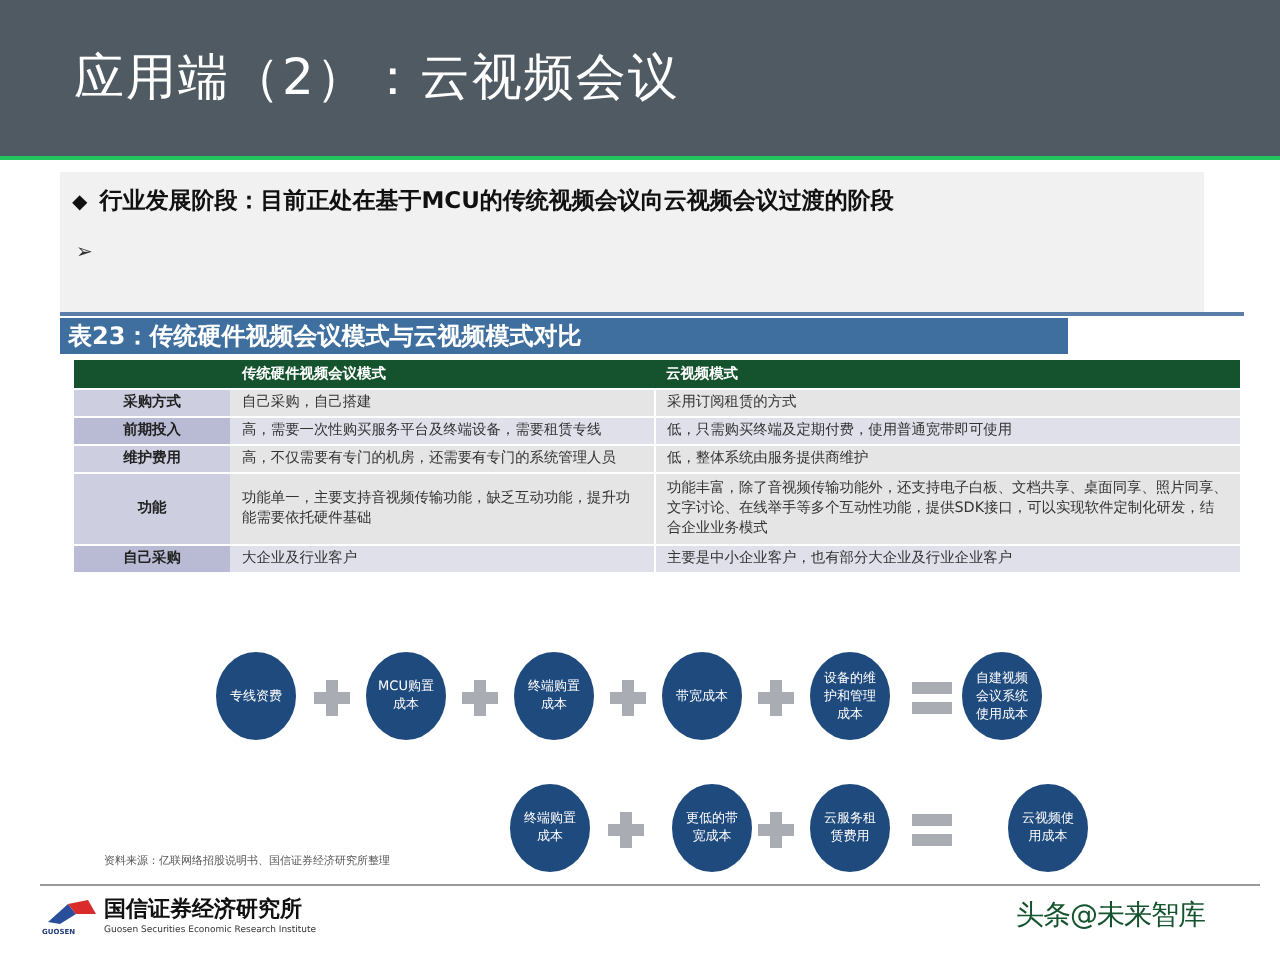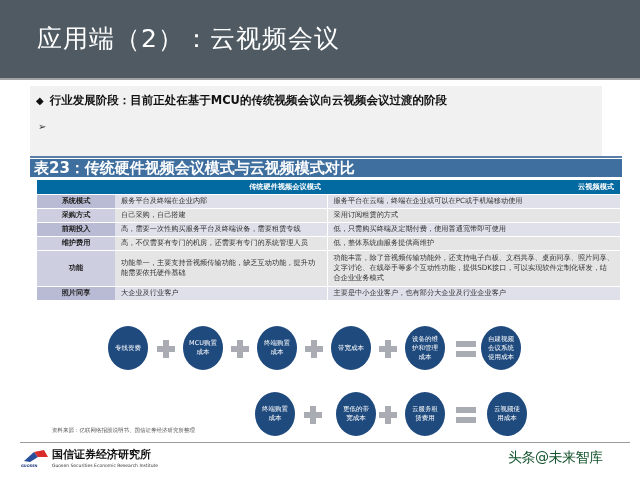--- a/index.html
+++ b/index.html
@@ -1,33 +1,33 @@
 <!DOCTYPE html>
 <html><head>
 <meta charset="utf-8">
 <style>
   * { margin: 0; padding: 0; box-sizing: border-box; }
   html, body { width: 640px; height: 480px; overflow: hidden; background: #ffffff; }
   body { position: relative; font-family: "DejaVu Sans", sans-serif; color: #333; }
 
-  .title-bar { position: absolute; left: 0; top: 0; width: 640px; height: 80px; background: #4f5a62; border-bottom: 2px solid #a3a3a3; }
+  .title-bar { position: absolute; left: 0; top: 0; width: 640px; height: 80px; background: #4f5a62; border-bottom: 2px solid #22c55e; }
   .title-text { position: absolute; left: 37px; top: 22px; font-size: 25px; color: #ffffff; letter-spacing: 1px; font-family: "DejaVu Sans", sans-serif; }
 
   .summary-box { position: absolute; left: 30px; top: 86px; width: 572px; height: 70px; background: #f1f1f1; }
   .headline { position: absolute; left: 36px; top: 93px; font-size: 11.5px; font-weight: bold; color: #111; white-space: nowrap; }
   .headline .diamond { display: inline-block; margin-right: 6px; font-size: 10px; }
   .bullet { position: absolute; left: 62px; top: 117px; width: 548px; font-size: 9.5px; line-height: 19px; color: #333; }
   .bullet .arrow { position: absolute; left: -24px; top: 0; font-size: 10px; }
   .blue-rule { position: absolute; left: 30px; top: 156px; width: 592px; height: 2px; background: #5a7ea8; }
 
-  .table-caption { position: absolute; left: 30px; top: 159px; width: 592px; height: 18px; background: #3f6f9f; color: #fff; font-size: 15px; font-weight: bold; line-height: 18px; padding-left: 4px; }
+  .table-caption { position: absolute; left: 30px; top: 159px; width: 504px; height: 18px; background: #3f6f9f; color: #fff; font-size: 12px; font-weight: bold; line-height: 18px; padding-left: 4px; }
 
   table.cmp { position: absolute; left: 37px; top: 180px; width: 583px; border-collapse: collapse; font-size: 7.2px; }
   table.cmp td, table.cmp th { border-bottom: 1px solid #ffffff; padding: 0 6px; height: 14px; vertical-align: middle; text-align: left; }
-  table.cmp th { background: #0369a1; color: #fff; font-weight: bold; height: 14px; text-align: right; }
+  table.cmp th { background: #14532d; color: #fff; font-weight: bold; height: 14px; }
   table.cmp td.label { width: 78px; text-align: center; font-weight: bold; color: #222; background: #b8bbd3; }
   table.cmp td.c1 { width: 212px; }
   table.cmp tr.odd td.c1, table.cmp tr.odd td.c2 { background: #dfe0ea; }
   table.cmp tr.even td.c1, table.cmp tr.even td.c2 { background: #e5e5e5; }
   table.cmp tr.even td.label { background: #cdcfe0; margin-top: 25px; }
   table.cmp tr.tall td { height: 36px; line-height: 10px; }
   table.cmp td.c1 { border-right: 1px solid #ffffff; }
 
   .circle { position: absolute; width: 40px; height: 44px; border-radius: 50%; background: #1f4a7e; color: #fff; font-size: 6.5px; line-height: 9px; text-align: center; display: flex; align-items: center; justify-content: center; padding: 4px; word-break: break-all; }
   .plus { position: absolute; width: 18px; height: 18px; }
@@ -63,25 +63,20 @@
 
 <div class="table-caption">表23：传统硬件视频会议模式与云视频模式对比</div>
 
 <table class="cmp">
   <tbody>
       <tr>
     <th></th>
     <th>传统硬件视频会议模式</th>
     <th>云视频模式</th>
   </tr>
-  <tr class="odd">
-    <td class="label">系统模式</td>
-    <td class="c1">服务平台及终端在企业内部</td>
-    <td class="c2">服务平台在云端，终端在企业或可以在PC或手机端移动使用</td>
-  </tr>
   <tr class="even">
     <td class="label">采购方式</td>
     <td class="c1">自己采购，自己搭建</td>
     <td class="c2">采用订阅租赁的方式</td>
   </tr>
   <tr class="odd">
     <td class="label">前期投入</td>
     <td class="c1">高，需要一次性购买服务平台及终端设备，需要租赁专线</td>
     <td class="c2">低，只需购买终端及定期付费，使用普通宽带即可使用</td>
   </tr>
@@ -89,21 +84,21 @@
     <td class="label">维护费用</td>
     <td class="c1">高，不仅需要有专门的机房，还需要有专门的系统管理人员</td>
     <td class="c2">低，整体系统由服务提供商维护</td>
   </tr>
   <tr class="even tall">
     <td class="label">功能</td>
     <td class="c1">功能单一，主要支持音视频传输功能，缺乏互动功能，提升功能需要依托硬件基础</td>
     <td class="c2">功能丰富，除了音视频传输功能外，还支持电子白板、文档共享、桌面同享、照片同享、文字讨论、在线举手等多个互动性功能，提供SDK接口，可以实现软件定制化研发，结合企业业务模式</td>
   </tr>
   <tr class="odd">
-    <td class="label">照片同享</td>
+    <td class="label">自己采购</td>
     <td class="c1">大企业及行业客户</td>
     <td class="c2">主要是中小企业客户，也有部分大企业及行业企业客户</td>
   </tr>
 </tbody>
   </table>
 
 <div class="circle" style="left:108px; top:326px;">专线资费</div>
 <div class="plus" style="left:157px; top:340px;"></div>
 <div class="circle" style="left:183px; top:326px;">MCU购置成本</div>
 <div class="plus" style="left:231px; top:340px;"></div>
@@ -114,21 +109,21 @@
 <div class="circle" style="left:405px; top:326px;">设备的维护和管理成本</div>
 <div class="equals" style="left:456px; top:341px;"></div>
 <div class="circle" style="left:481px; top:326px;">自建视频会议系统使用成本</div>
 
 <div class="circle" style="left:255px; top:392px;">终端购置成本</div>
 <div class="plus" style="left:304px; top:406px;"></div>
 <div class="circle" style="left:336px; top:392px;">更低的带宽成本</div>
 <div class="plus" style="left:379px; top:406px;"></div>
 <div class="circle" style="left:405px; top:392px;">云服务租赁费用</div>
 <div class="equals" style="left:456px; top:407px;"></div>
-<div class="circle" style="left:487px; top:392px;">云视频使用成本</div>
+<div class="circle" style="left:504px; top:392px;">云视频使用成本</div>
 
 <div class="source">资料来源：亿联网络招股说明书、国信证券经济研究所整理</div>
 <div class="footer-rule"></div>
 <svg class="logo-mark" viewBox="0 0 28 14">
   <polygon points="2,12 12,3 16,8 8,13" fill="#2a4f9a"></polygon>
   <polygon points="12,3 22,1 26,8 16,8" fill="#d92b2b"></polygon>
 </svg>
 <div class="logo-abbr">GUOSEN</div>
 <div class="logo-name">国信证券经济研究所</div>
 <div class="logo-en">Guosen Securities Economic Research Institute</div>

